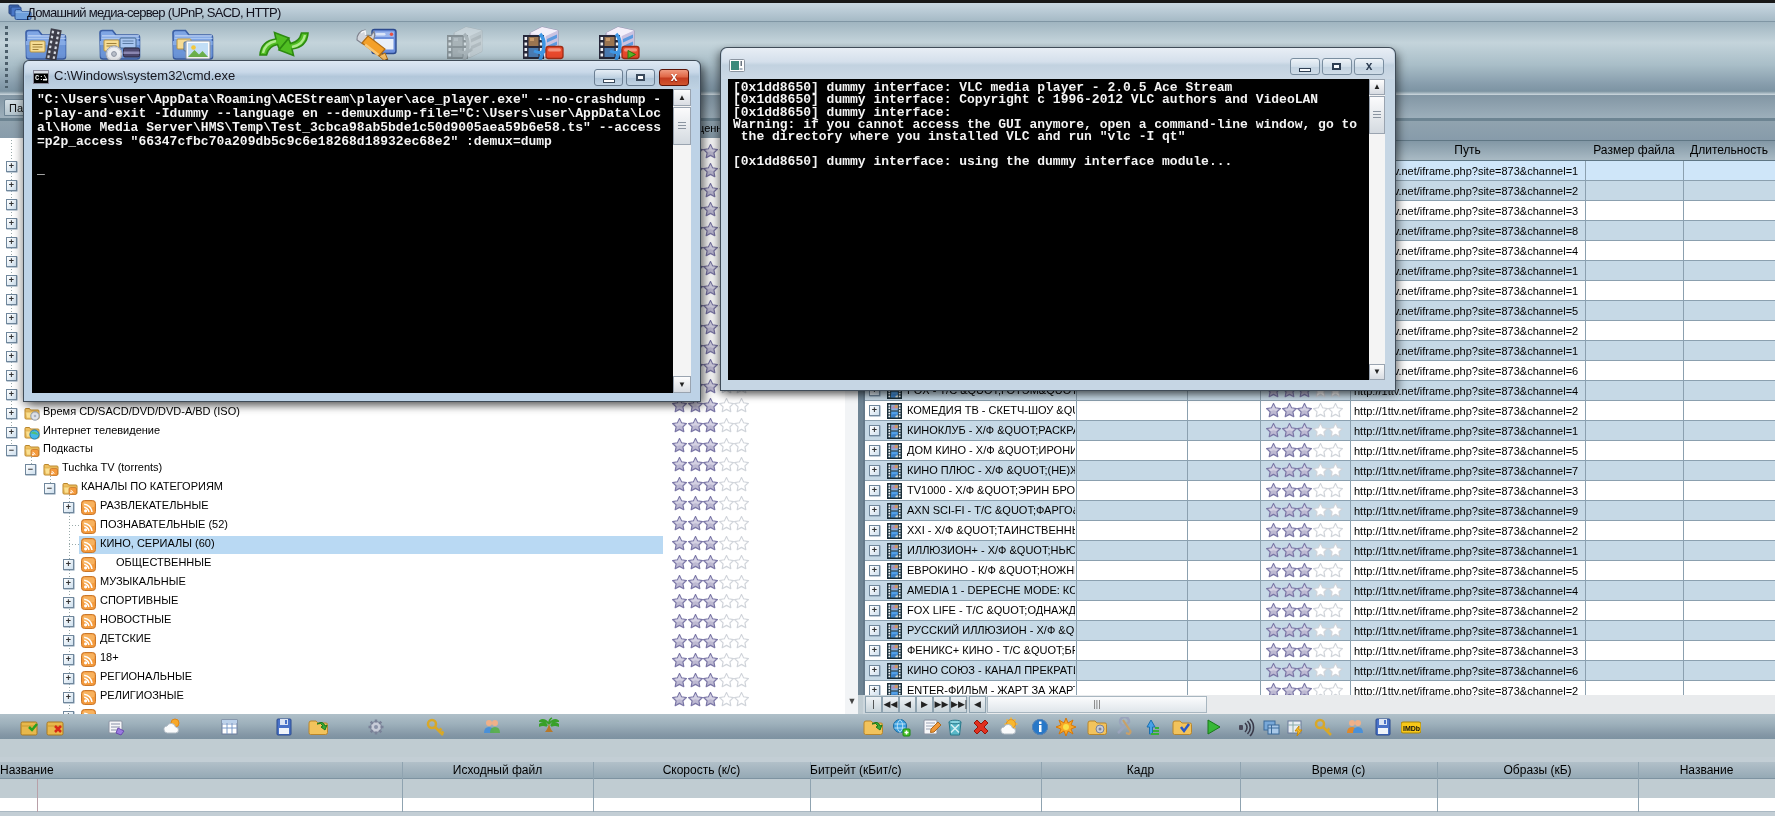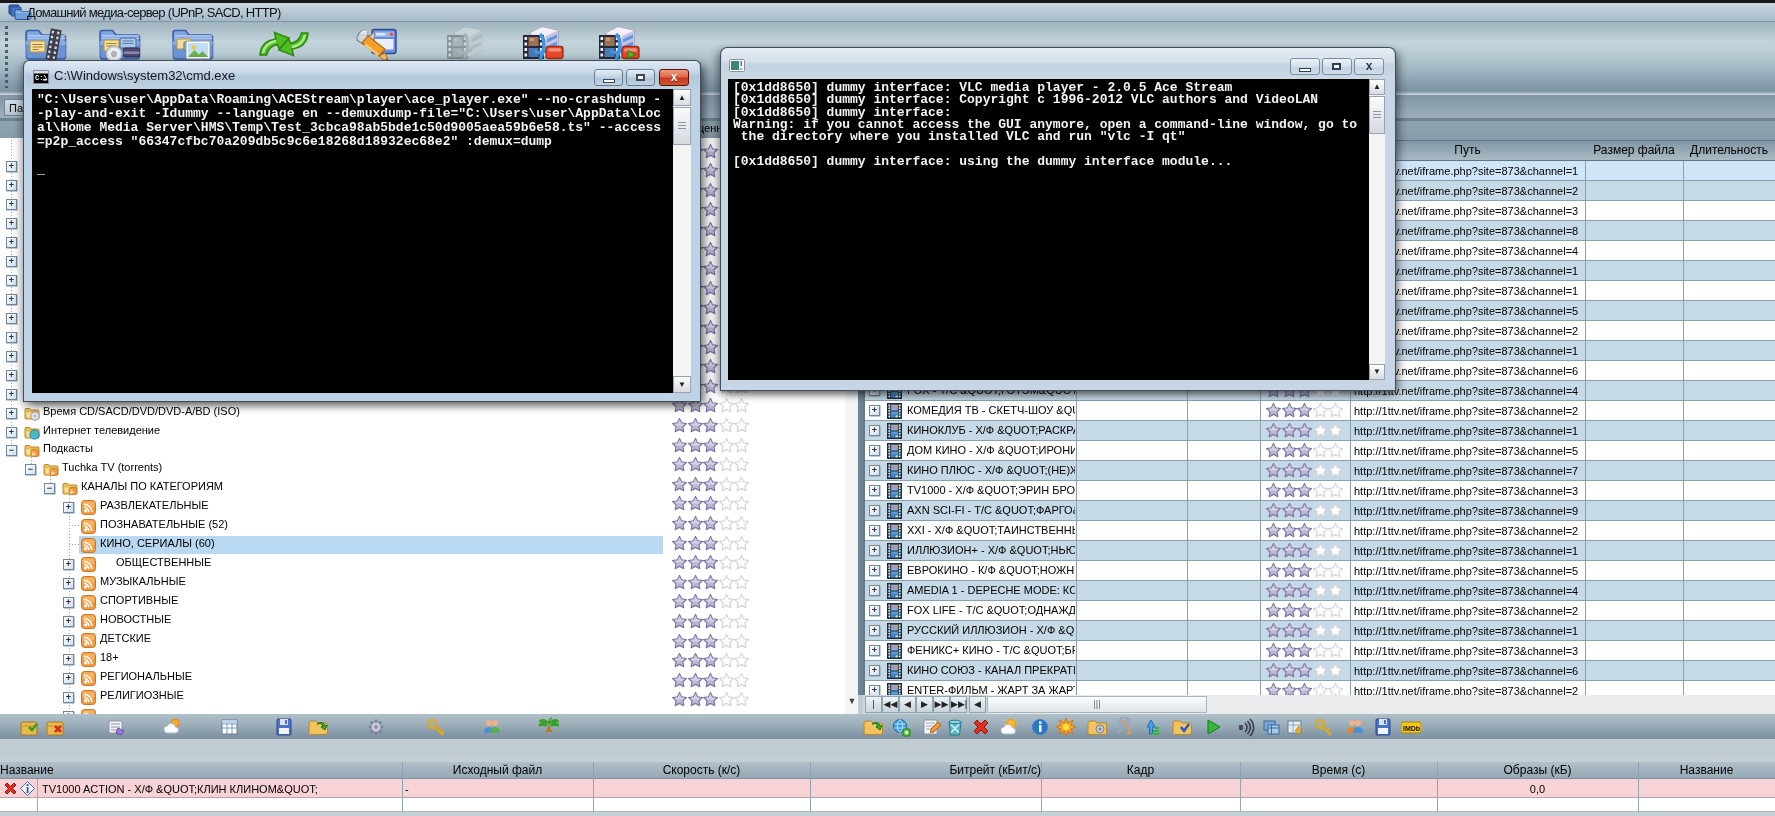--- a/index.html
+++ b/index.html
@@ -2344,38 +2344,25 @@
     </svg>
 <svg class="abs" style="left:1401px;top:717px" width="20" height="20" viewBox="0 0 20 20">
       <rect x="0" y="5" width="20" height="11" rx="2" fill="#f8c818" stroke="#a8860a"></rect>
       <text x="2" y="13.5" font-family="Liberation Sans" font-size="7" font-weight="bold" fill="#111">IMDb</text>
     </svg>
 <div class="abs" style="left:0;top:757px;width:1775px;height:5px;background:#c3ced5"></div>
 <div class="abs" style="left:0;top:762px;width:1775px;height:17px;background:linear-gradient(#b2c0c9,#95a9b5);border-bottom:1px solid #7e93a1">
 <div style="position:absolute;left:0px;top:1px;width:402px;text-align:left;font:12px 'Liberation Sans',sans-serif;color:#000">Название</div>
 <div style="position:absolute;left:402px;top:1px;width:191px;text-align:center;font:12px 'Liberation Sans',sans-serif;color:#000">Исходный файл</div>
 <div style="position:absolute;left:593px;top:1px;width:217px;text-align:center;font:12px 'Liberation Sans',sans-serif;color:#000">Скорость (к/с)</div>
-<div style="position:absolute;left:810px;top:1px;width:231px;text-align:right;font:12px 'Liberation Sans',sans-serif;color:#000">Битрейт (кБит/с)</div>
+<div style="position:absolute;left:810px;top:1px;width:231px;text-align:left;font:12px 'Liberation Sans',sans-serif;color:#000">Битрейт (кБит/с)</div>
 <div style="position:absolute;left:1041px;top:1px;width:199px;text-align:center;font:12px 'Liberation Sans',sans-serif;color:#000">Кадр</div>
 <div style="position:absolute;left:1240px;top:1px;width:197px;text-align:center;font:12px 'Liberation Sans',sans-serif;color:#000">Время (с)</div>
 <div style="position:absolute;left:1437px;top:1px;width:201px;text-align:center;font:12px 'Liberation Sans',sans-serif;color:#000">Образы (кБ)</div>
 <div style="position:absolute;left:1638px;top:1px;width:137px;text-align:center;font:12px 'Liberation Sans',sans-serif;color:#000">Название</div>
-</div>
-<div class="abs" style="left:0;top:779px;width:1775px;height:19px;background:#f8d2d6;border-bottom:1px solid #b8a0a8">
-<svg style="position:absolute;left:3px;top:2px" width="15" height="15" viewBox="0 0 15 15">
-        <path d="M2 4 l2-2 3.5 3.5 L11 2 l2 2 -3.5 3.5 L13 11 l-2 2 -3.5-3.5 L4 13 l-2-2 3.5-3.5 z" fill="#e03020" stroke="#981408"></path>
-      </svg>
-<svg style="position:absolute;left:20px;top:2px" width="15" height="15" viewBox="0 0 15 15">
-        <path d="M7.5 0.5 L14.5 7.5 7.5 14.5 0.5 7.5 z" fill="#f0f4fa" stroke="#4a6ab0"></path>
-        <rect x="6.7" y="3" width="1.8" height="2" fill="#2858b0"></rect>
-        <rect x="6.7" y="6" width="1.8" height="6" fill="#2858b0"></rect>
-      </svg>
-<div style="position:absolute;left:42px;top:4px;font:11px 'Liberation Sans',sans-serif;color:#000">TV1000 ACTION - Х/Ф &amp;QUOT;КЛИН КЛИНОМ&amp;QUOT;</div>
-<div style="position:absolute;left:405px;top:4px;font:11px 'Liberation Sans',sans-serif;color:#000">-</div>
-<div style="position:absolute;left:1437px;top:4px;width:201px;text-align:center;font:11px 'Liberation Sans',sans-serif;color:#000">0,0</div>
 </div>
 <div class="abs" style="left:0;top:798px;width:1775px;height:14px;background:#fff;border-bottom:1px solid #aab8c2"></div>
 <div class="abs" style="left:0;top:812px;width:1775px;height:4px;background:#c3ced5"></div>
 <div class="abs" style="left:402px;top:762px;width:1px;height:50px;background:#8fa3b0"></div>
 <div class="abs" style="left:593px;top:762px;width:1px;height:50px;background:#8fa3b0"></div>
 <div class="abs" style="left:810px;top:762px;width:1px;height:50px;background:#8fa3b0"></div>
 <div class="abs" style="left:1041px;top:762px;width:1px;height:50px;background:#8fa3b0"></div>
 <div class="abs" style="left:1240px;top:762px;width:1px;height:50px;background:#8fa3b0"></div>
 <div class="abs" style="left:1437px;top:762px;width:1px;height:50px;background:#8fa3b0"></div>
 <div class="abs" style="left:1638px;top:762px;width:1px;height:50px;background:#8fa3b0"></div>

